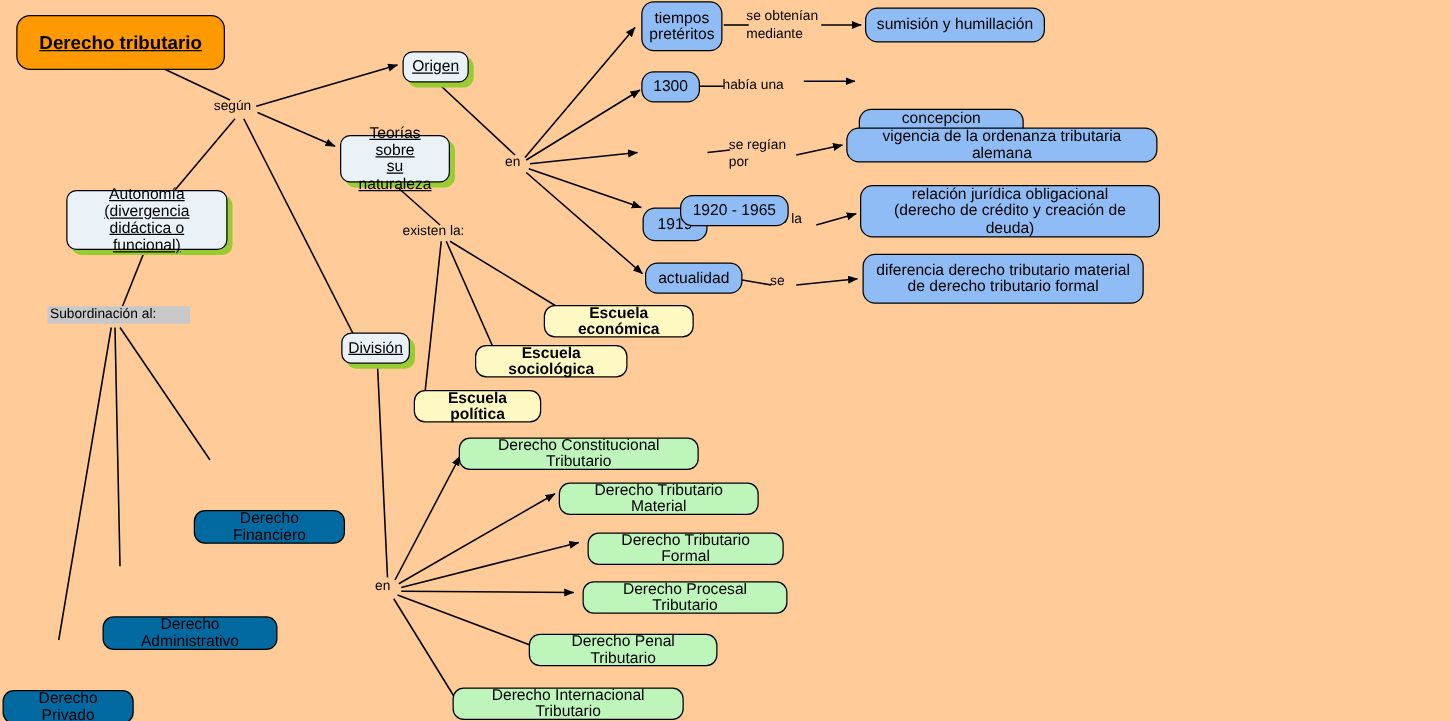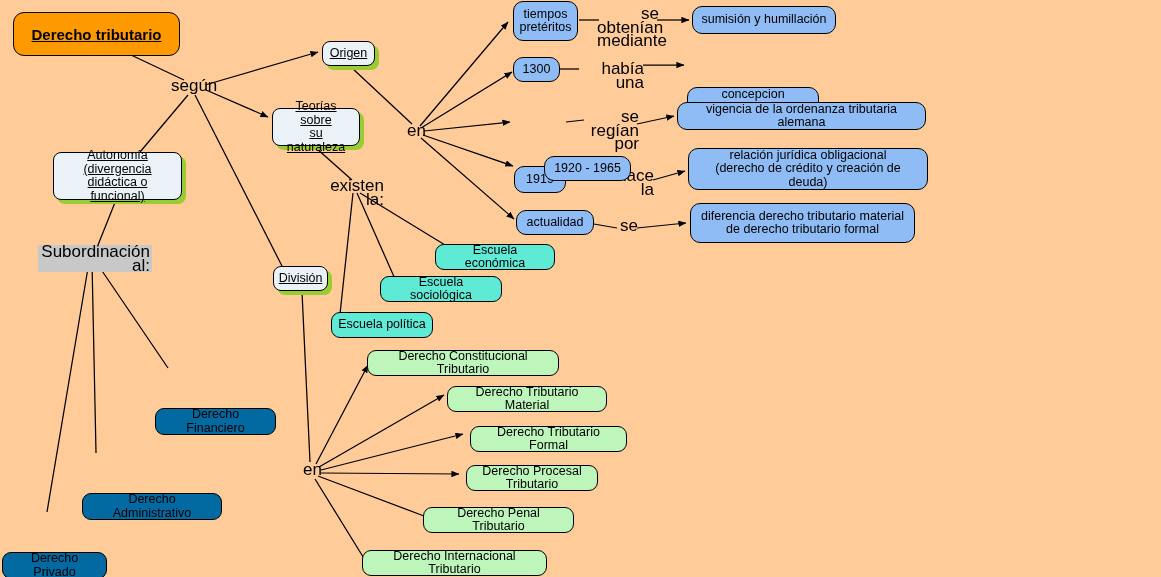--- a/index.html
+++ b/index.html
@@ -57,21 +57,21 @@
   .node.concept {
     background: #eaf2f8;
     border-radius: 8px;
     box-shadow: 4px 4px 0 0 #99cc33;
   }
   .node.concept .txt { text-decoration: underline; }
 
   
   .node.blue   { background: #8fbcf4; border-radius: 10px; }
   
-  .node.pink   { background: #5eead4; border-radius: 9px; }
+  .node.pink   { background: #fef9c3; border-radius: 9px; font-weight: bold; }
   
   .node.green  { background: #bdf5ba; border-radius: 9px; }
   
   .node.gray   { background: #0369a1; border-radius: 9px; margin-top: 41px; }
 
   
   .note {
     position: absolute;
     box-sizing: border-box;
     background: #ffff99;
@@ -82,24 +82,24 @@
     line-height: 13.2px;
     padding: 3px 5px 3px 5px;
     white-space: pre-line;
     text-decoration: underline;
     z-index: 4;
   }
 
   
   .elabel {
     position: absolute;
-    font-size: 17px;
+    font-size: 11px;
     line-height: 13.5px;
     color: #000;
-    text-align: right;
+    text-align: left;
     white-space: pre-line;
     background: transparent;
     z-index: 2;
   }
   .elabel.hl { background: #c8c8c8; padding: 0 2px; }
 </style>
 </head>
 <body>
 
 <div id="canvas" style="background: rgb(255, 204, 153);">
@@ -248,21 +248,21 @@
 
   <div class="node green" style="left:367px; top:350px; width:192px; height:26px;">
     <span>Derecho Constitucional Tributario</span>
   </div>
   <div class="node green" style="left:447px; top:386px; width:160px; height:26px;">
     <span>Derecho Tributario Material</span>
   </div>
   <div class="node green" style="left:470px; top:426px; width:157px; height:26px;">
     <span>Derecho Tributario Formal</span>
   </div>
-  <div class="node green" style="left:466px; top:465px; width:132px; height:26px;">
+  <div class="node green" style="left:466px; top:465px; width:164px; height:26px;">
     <span>Derecho Procesal Tributario</span>
   </div>
   <div class="node green" style="left:423px; top:507px; width:151px; height:26px;">
     <span>Derecho Penal Tributario</span>
   </div>
   <div class="node green" style="left:362px; top:550px; width:185px; height:26px;">
     <span>Derecho Internacional Tributario</span>
   </div>
 
   <div class="elabel" style="left:171px; top:79px; width:44px;">según</div>

